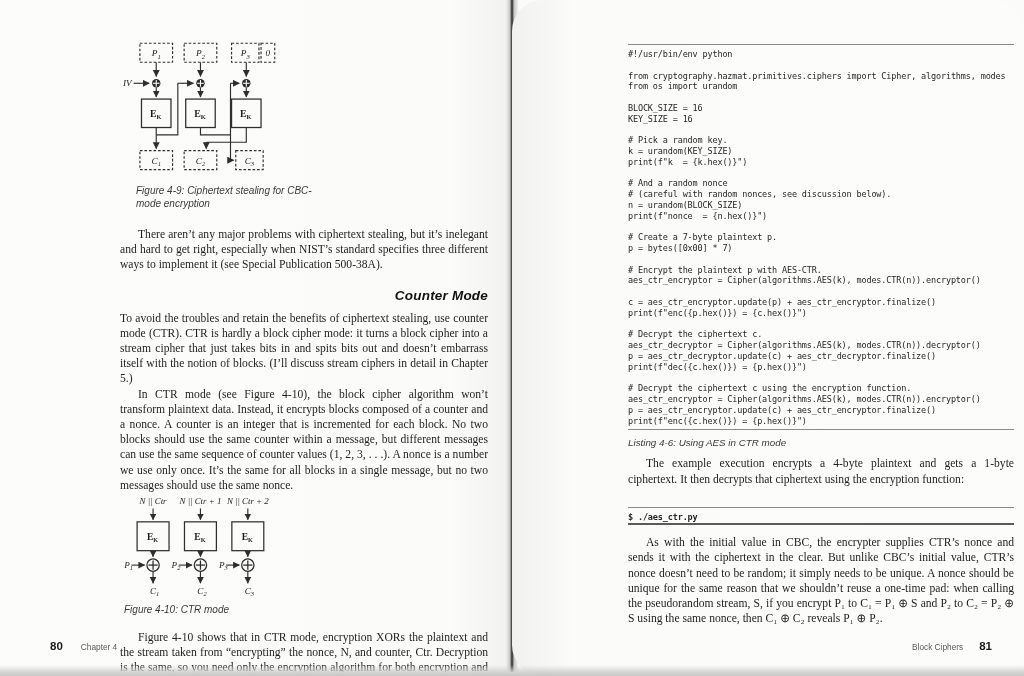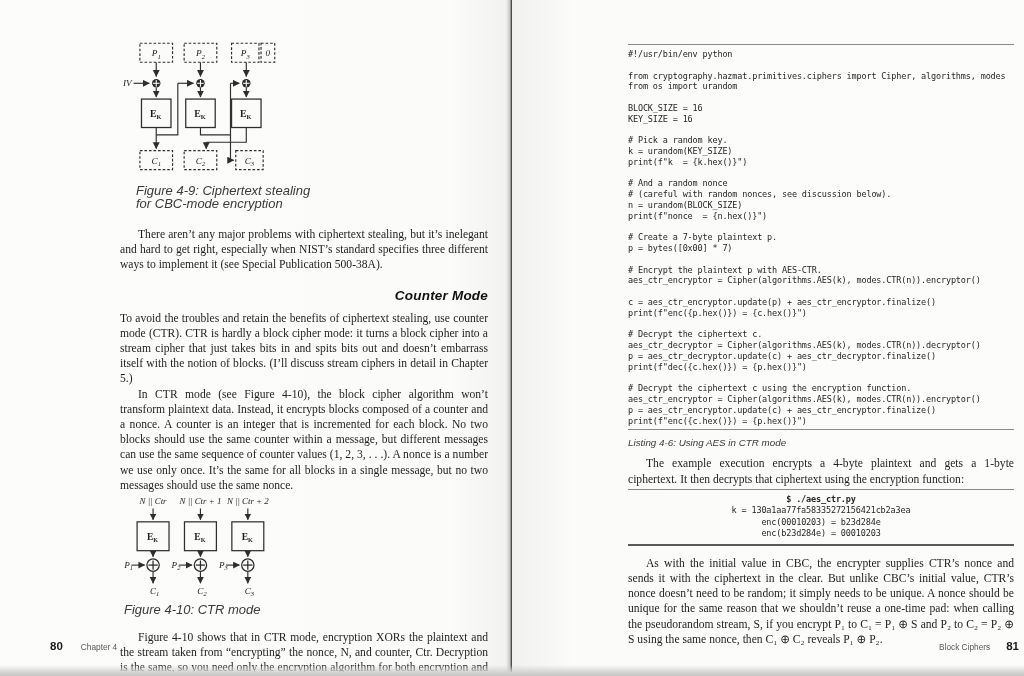--- a/index.html
+++ b/index.html
@@ -3,31 +3,31 @@
 <meta charset="utf-8">
 <style>
   * { margin:0; padding:0; box-sizing:border-box; }
   html,body { width:1024px; height:676px; overflow:hidden; background:#f4f4f3; }
   body { font-family:"Liberation Serif", serif; color:#1c1c1c; }
   .spread { position:relative; width:1024px; height:676px; background:#fbfbfa; }
   .spread::after { content:""; position:absolute; left:0; right:0; bottom:0; height:11px;
      background:linear-gradient(to bottom, rgba(200,200,200,0) 0%, #d2d2d0 70%, #c6c6c4 100%); pointer-events:none; }
   .page { position:absolute; top:0; width:512px; height:676px; }
   .page-left  { left:0; background:linear-gradient(to right,#fcfcfb 0%, #fbfbfa 88%, #f1f1ef 100%); }
-  .page-right { left:512px; background:linear-gradient(to left,#fcfcfb 0%, #fbfbfa 88%, #f1f1ef 100%); }
+  .page-right { left:512px; background:linear-gradient(to left,#fcfcfb 0%, #fbfbfa 88%, #f1f1ef 100%);border-radius:31px; }
   .gutter { position:absolute; top:0; left:506px; width:12px; height:676px;
      background:linear-gradient(to right,#f0f0ee 0%, #c9c9c7 32%, #4a4a48 46%, #171717 50%, #4a4a48 54%, #c9c9c7 68%, #f0f0ee 100%); }
 
   
   .left-col { position:absolute; left:120px; top:40px; width:368px; }
   .body-text { font-size:11.6px; line-height:15.2px; text-align:justify; color:#1e1e1e; }
   .indent { text-indent:18px; }
   .section-heading { font-family:"Liberation Sans", sans-serif; font-weight:bold; font-style:italic;
      font-size:13.5px; letter-spacing:.2px; margin:15px 0 7px 0; color:#111;text-align:right; }
-  .fig-caption { font-family:"Liberation Sans", sans-serif; font-style:italic; font-size:13px;
+  .fig-caption { font-family:"Liberation Sans", sans-serif; font-style:italic; font-size:10px;
      line-height:12.5px; color:#3a3a3a; }
   .fig49-wrap { margin-left:2px; }
   .fig49-caption { width:190px; margin:6px 0 0 14px; }
   .fig410-wrap { }
   .fig410-caption { margin:4px 0 0 4px; }
   .diagram text { font-family:"Liberation Serif", serif; }
   .boxlbl { font-size:8.8px; font-style:italic; }
   .tsub { font-size:6.3px; }
   .elbl { font-size:9.3px; font-weight:bold; font-style:normal; }
   .esub { font-size:6px; font-weight:bold; }
@@ -41,29 +41,29 @@
   .right-col { position:absolute; left:116px; top:44px; width:386px; }
   .rule  { border-top:1px solid #8a8a8a; }
   .rule-thick { border-top:2px solid #5a5a5a; }
   pre.codeblock, pre.termout, .termcmd {
      font-family:"DejaVu Sans Mono", monospace; font-size:8.5px; letter-spacing:-0.15px; color:#262626;
      white-space:pre; }
   pre.codeblock { line-height:10.78px; padding:4px 0 3px 0; }
   .listing-caption { font-family:"Liberation Sans", sans-serif; font-style:italic; font-size:9.8px;
      color:#3a3a3a; margin-top:7px; }
   .rp-para1 { margin-top:8px; }
-  .term-block { margin-top:2px;text-align:center; }
+  .term-block { margin-top:20px; }
   .termcmd { font-weight:bold; line-height:11.5px; padding-top:4px; }
   pre.termout { line-height:11.5px; padding-bottom:4px; }
   .rp-para2 { margin-top:10px; }
 
   
   .footer { position:absolute; bottom:22px; font-family:"Liberation Sans", sans-serif; }
   .footer-left { left:50px; }
-  .footer-right { right:5px; text-align:right; }
+  .footer-right { right:32px; text-align:right; }
   .pgnum { font-size:11.5px; font-weight:bold; color:#1a1a1a; }
   .running-head { font-size:8.3px; color:#5a5a5a; }
   .footer-left .running-head { margin-left:18px;text-align:center; }
   .footer-right .running-head { margin-right:16px; }
 </style>
 </head>
 <body>
 
 <div class="spread">
 
@@ -273,23 +273,20 @@
 
       <div class="rule"></div>
 
       <div class="listing-caption">Listing 4-6: Using AES in CTR mode</div>
 
       <p class="body-text indent rp-para1">The example execution encrypts a 4-byte plaintext and gets a 1-byte ciphertext. It then decrypts that ciphertext using the encryption function:</p>
 
       <div class="term-block">
         <div class="rule"></div>
         <div class="termcmd">$ ./aes_ctr.py</div>
-        <pre class="termout">k = 130a1aa77fa58335272156421cb2a3ea
-enc(00010203) = b23d284e
-enc(b23d284e) = 00010203</pre>
         <div class="rule-thick"></div>
       </div>
 
       <p class="body-text indent rp-para2">As with the initial value in CBC, the encrypter supplies CTR’s nonce and sends it with the ciphertext in the clear. But unlike CBC’s initial value, CTR’s nonce doesn’t need to be random; it simply needs to be unique. A nonce should be unique for the same reason that we shouldn’t reuse a one-time pad: when calling the pseudorandom stream, S, if you encrypt P₁ to C₁ = P₁ ⊕ S and P₂ to C₂ = P₂ ⊕ S using the same nonce, then C₁ ⊕ C₂ reveals P₁ ⊕ P₂.</p>
     </div>
 
     <div class="footer footer-right">
       <span class="running-head">Block Ciphers</span><span class="pgnum">81</span>
     </div>
   </div>

